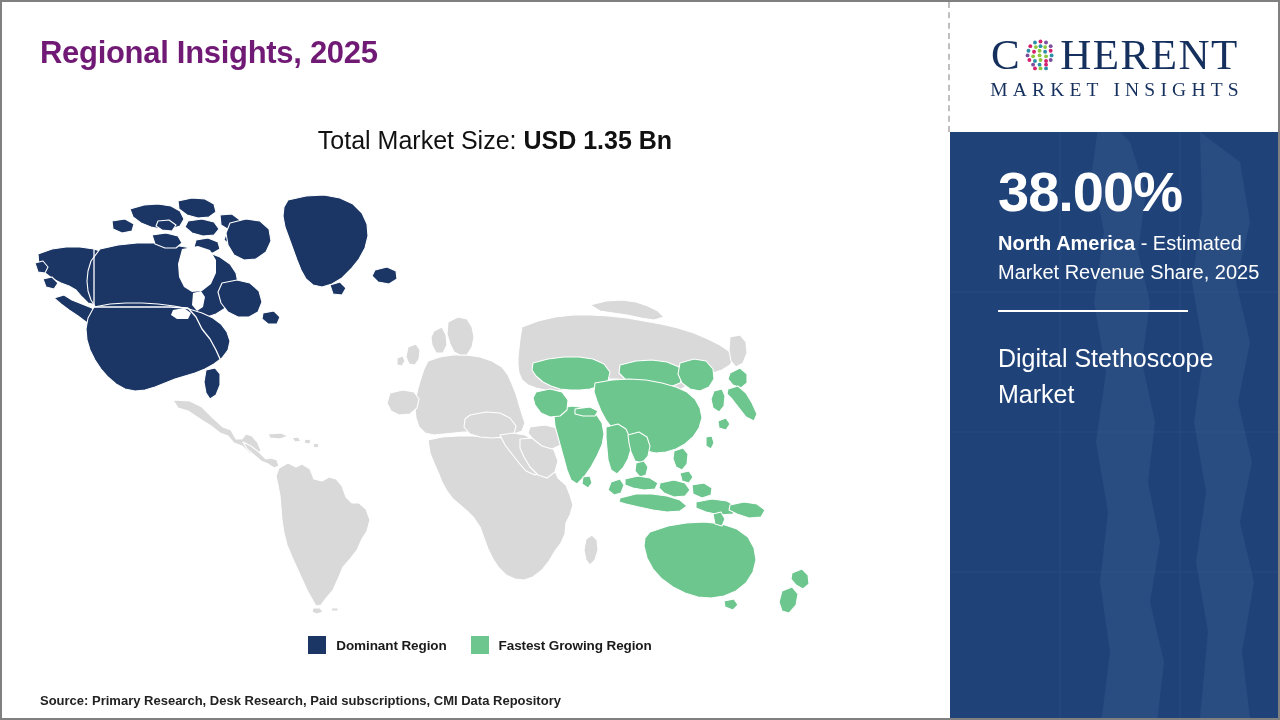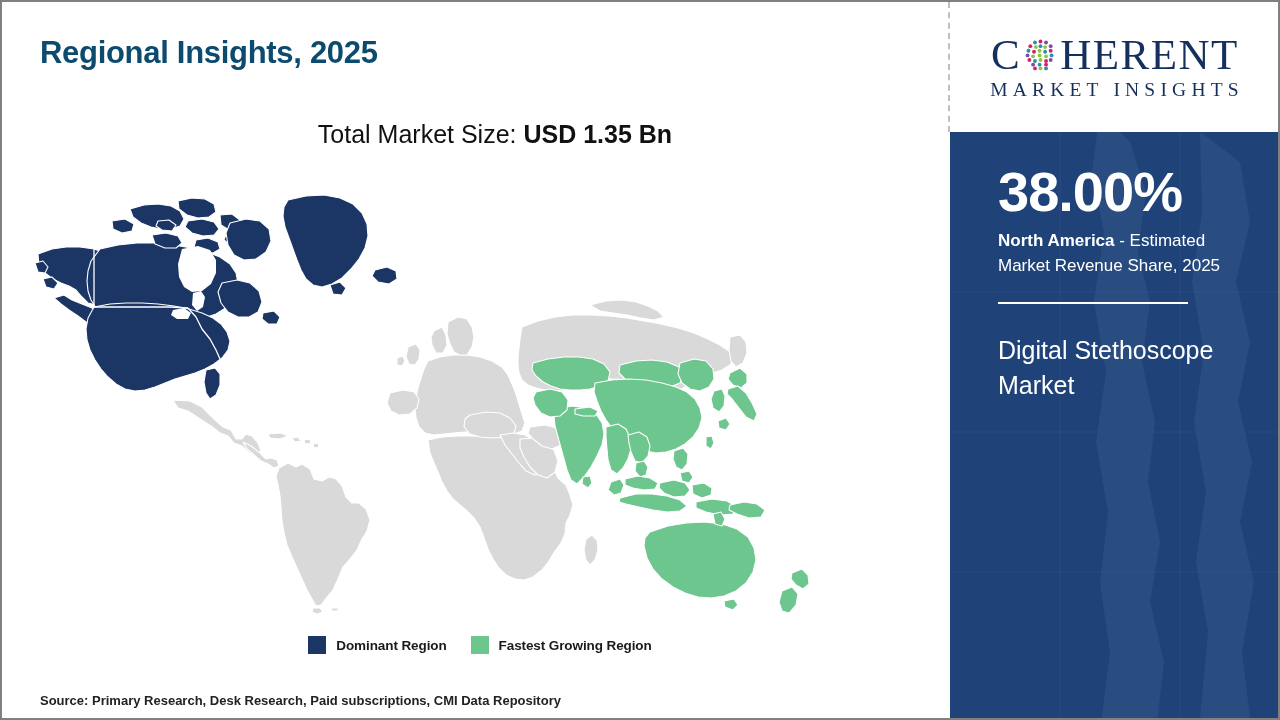--- a/index.html
+++ b/index.html
@@ -30,28 +30,28 @@
     height: 716px;
     background: #ffffff;
   }
 
   #page-title {
     position: absolute;
     left: 38px;
     top: 33px;
     font-size: 31px;
     font-weight: bold;
-    color: #0c4a6e;
+    color: #701a75;
     letter-spacing: -0.3px;
   }
 
   #market-size-line {
     position: absolute;
     left: 0;
-    top: 118px;
+    top: 124px;
     width: 946px;
     text-align: center;
     font-size: 25px;
     color: #111111;
     padding-left: 40px;
   }
   #market-size-line .msz-label { font-weight: normal; }
   #market-size-line .msz-value { font-weight: bold; }
 
   
@@ -163,21 +163,21 @@
     width: 262px;
     color: #ffffff;
   }
   #stat-percent {
     font-size: 56px;
     font-weight: bold;
     line-height: 1.08;
     letter-spacing: -1px;
   }
   #stat-desc {
-    font-size: 17px;
+    font-size: 20px;
     line-height: 1.42;
     margin-top: 7px;
     font-weight: normal;
   }
   #stat-desc .region-name { font-weight: bold; }
   #stat-rule {
     width: 190px;
     height: 2px;
     background: #ffffff;
     margin-top: 24px;

